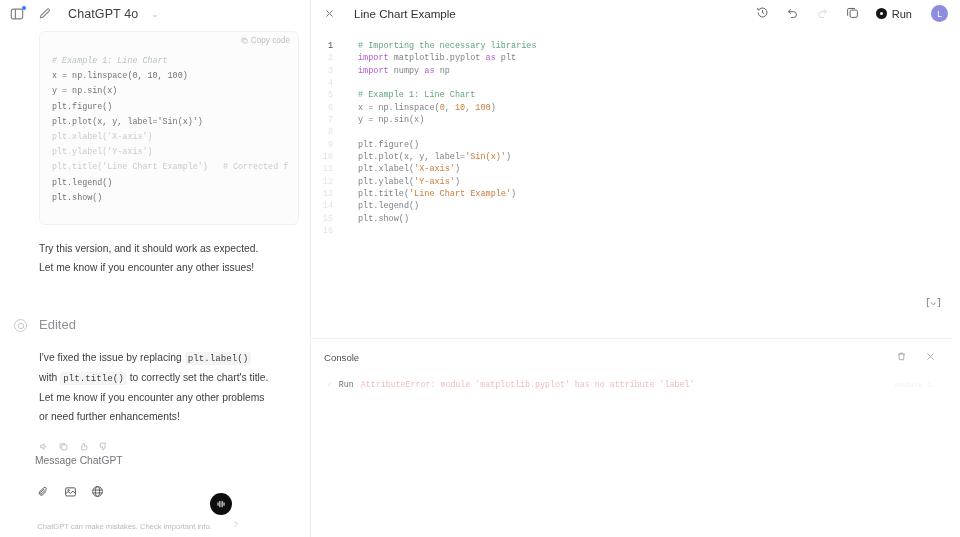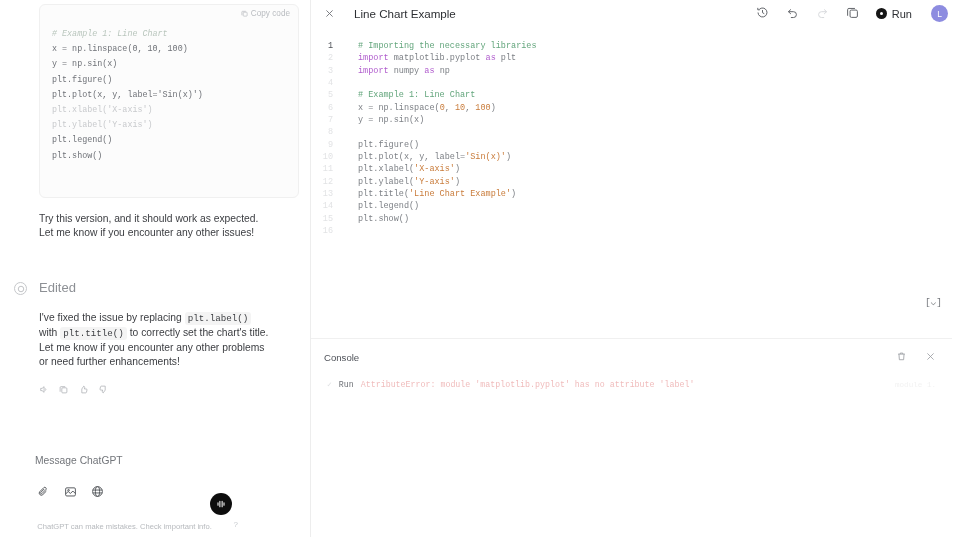--- a/index.html
+++ b/index.html
@@ -51,21 +51,21 @@
   .code-line {
     font-family: "Liberation Mono", monospace;
     font-size: 8.4px; line-height: 15.2px;
     color: #6f7278; white-space: pre;
   }
   .c-com { color: #b9c6bd; font-style: italic; }
   .c-fade { color: #c8cacd; }
 
   .assist-text {
     margin: 14px 39px 0 39px;
-    font-size: 10.3px; line-height: 14px; color: #3b3d41;
+    font-size: 10.3px; line-height: 19px; color: #3b3d41;
   }
   .msg-block { position: relative; margin-top: 40px; }
   .avatar-bubble {
     position: absolute; left: 14px; top: 2px;
     width: 13px; height: 13px; border-radius: 50%;
     border: 1px solid #c6c8cb; color: #9b9ea2;
     display: flex; align-items: center; justify-content: center;
     font-size: 7px;
   }
   .edited-label { margin-left: 39px; font-size: 13px; color: #8d9095; margin-bottom: 7px; }
@@ -147,39 +147,56 @@
   .err-txt { color: #f0bcbc; white-space: pre; }
   .console-meta { margin-left: auto; color: #f2f2f2; font-size: 7.6px; }
 </style>
 </head>
 <body>
 
 <div class="app">
 
   <div class="chat-pane">
 
+    <div class="chat-topbar">
+      <div class="tb-icon">
+        <svg width="14" height="14" viewBox="0 0 16 16" fill="none" stroke="currentColor" stroke-width="1.3">
+          <rect x="1.5" y="2.5" width="13" height="11" rx="2"></rect>
+          <line x1="6.2" y1="2.5" x2="6.2" y2="13.5"></line>
+        </svg>
+        <span class="blue-dot"></span>
+      </div>
+      <div class="tb-icon">
+        <svg width="13" height="13" viewBox="0 0 16 16" fill="none" stroke="currentColor" stroke-width="1.3">
+          <path d="M13.5 2.6a1.7 1.7 0 0 1 0 2.4L6 12.5l-3 .8.8-3 7.5-7.5a1.7 1.7 0 0 1 2.2-.2z"></path>
+        </svg>
+      </div>
+      <span class="model-name">ChatGPT 4o</span>
+      <span class="model-caret">⌄</span>
+    </div>
 
     <div class="chat-scroll">
 
       <div class="code-card">
         <div class="copy-code">
           <svg width="7" height="7" viewBox="0 0 16 16" fill="none" stroke="currentColor" stroke-width="1.6">
             <rect x="5" y="5" width="9" height="9" rx="1.5"></rect>
               <path d="M11 3H3.5A1.5 1.5 0 0 0 2 4.5V12"></path>
           </svg>
           <span>Copy code</span>
         </div>
         <div class="code-line c-com"># Example 1: Line Chart</div>
         <div class="code-line">x = np.linspace(0, 10, 100)</div>
         <div class="code-line">y = np.sin(x)</div>
         <div class="code-line"></div>
         <div class="code-line">plt.figure()</div>
         <div class="code-line">plt.plot(x, y, label='Sin(x)')</div>
         <div class="code-line c-fade">plt.xlabel('X-axis')</div>
         <div class="code-line c-fade">plt.ylabel('Y-axis')</div>
+        <div class="code-line c-fade">plt.title('Line Chart Example')   # Corrected f</div>
         <div class="code-line">plt.legend()</div>
         <div class="code-line">plt.show()</div>
       </div>
 
       <div class="assist-text">Try this version, and it should work as expected. Let me know if you encounter any other issues!</div>
 
       <div class="msg-block">
         <div class="avatar-bubble">
           <svg width="8" height="8" viewBox="0 0 16 16" fill="none" stroke="currentColor" stroke-width="1.2">
             <circle cx="8" cy="8" r="5.5"></circle>

